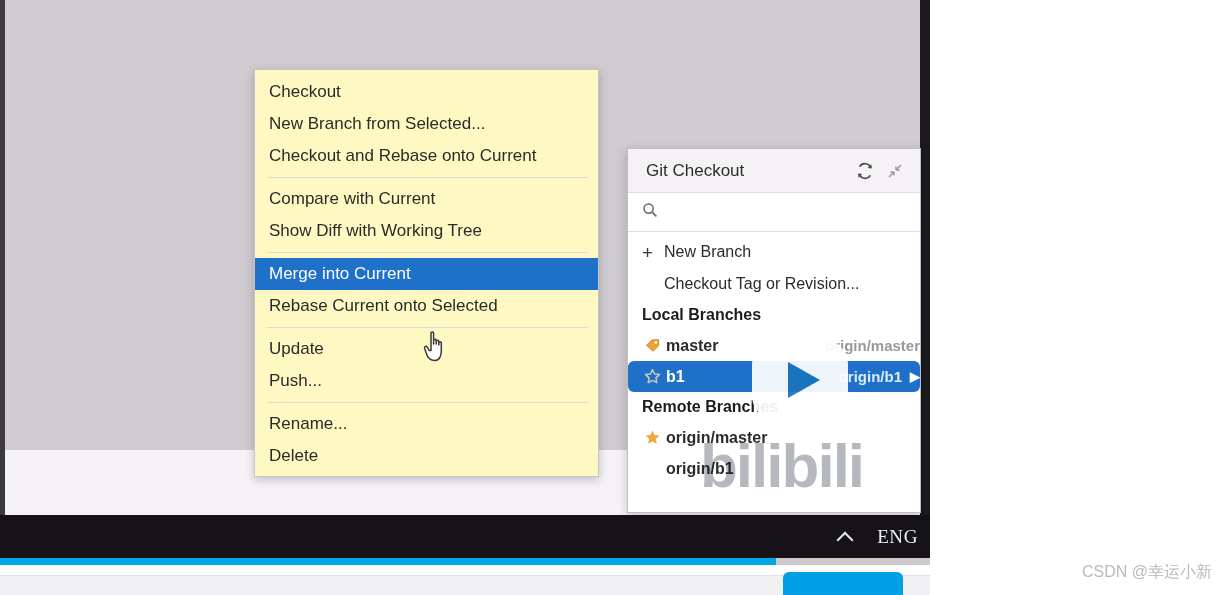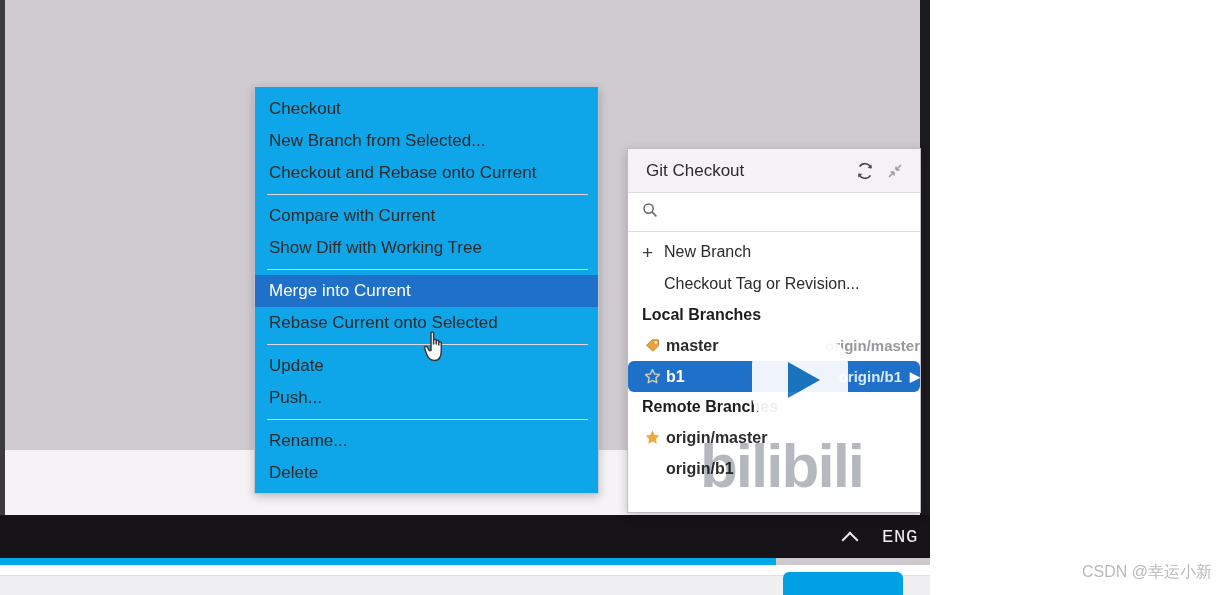--- a/index.html
+++ b/index.html
@@ -86,21 +86,21 @@
     left: 2px; top: 6px;
     width: 10px; height: 10px;
     border-left: 2px solid #e8e8ea;
     border-top: 2px solid #e8e8ea;
     transform: rotate(45deg);
   }
   .eng-label {
     color: #efefef;
     font-size: 19px;
     letter-spacing: 0.6px;
-    font-family: Liberation Mono, monospace;
+    font-family: Liberation Serif, serif;
   }
 
   
   .cyan-bar {
     position: absolute;
     left: 0; top: 558px;
     width: 776px; height: 7px;
     background: #00a8e8;
   }
   .white-strip {
@@ -120,23 +120,23 @@
     position: absolute;
     left: 783px; top: 572px;
     width: 120px; height: 30px;
     background: #00a0e4;
     border-radius: 6px;
   }
 
   
   #ctx-menu {
     position: absolute;
-    left: 254px; top: 86px;
+    left: 254px; top: 69px;
     width: 343px;
-    background: #0ea5e9;
+    background: #fef9c3;
     border: 1px solid #c6c4c8;
     box-shadow: 0 3px 9px rgba(0,0,0,0.22);
     padding: 6px 0 4px 0;
     z-index: 30;
   }
   .menu-item {
     height: 32px;
     line-height: 32px;
     padding: 0 14px;
     font-size: 17px;

